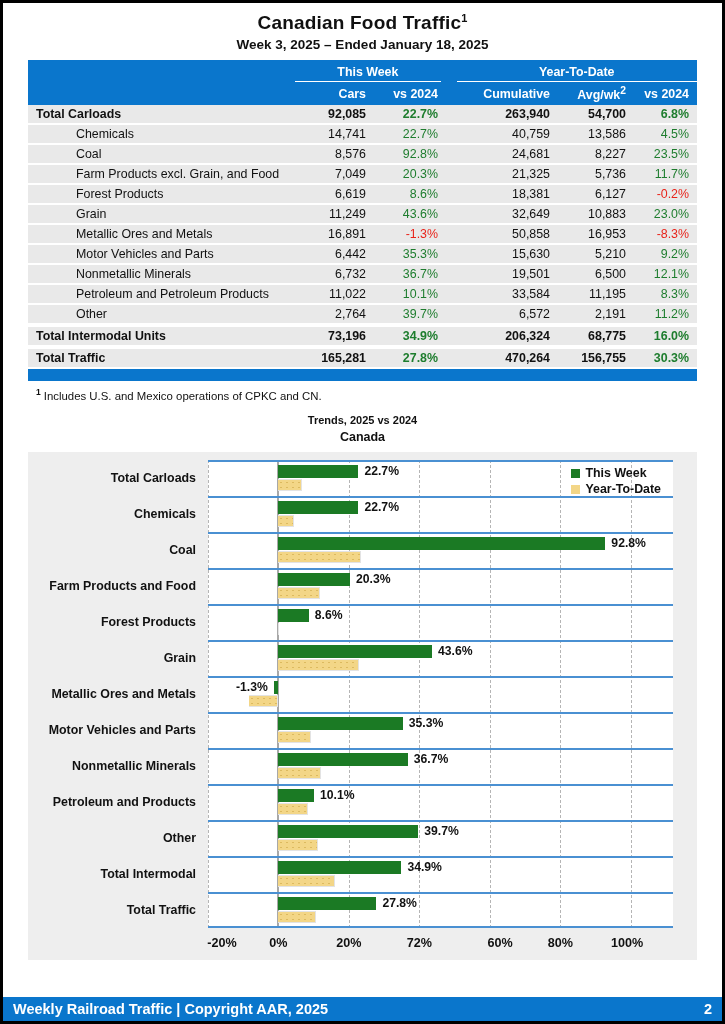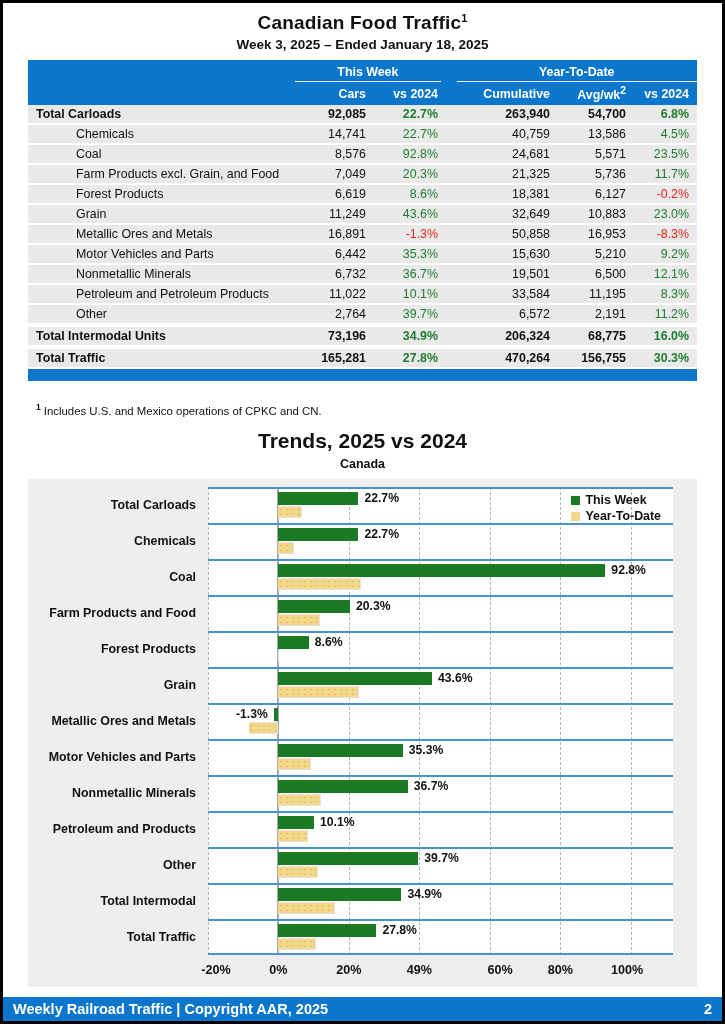--- a/index.html
+++ b/index.html
@@ -27,26 +27,26 @@
   .grp-ytd{ width:245px; text-align:center; border-bottom:1px solid #fff; margin-left:12px; padding-bottom:2px; }
   .trow { display:flex; height:18px; align-items:center; background:#e9e9e9; margin-bottom:2px; }
   .trow.total { font-weight:bold; }
   .trow.gap-top { margin-top:4px; }
   .trow .c-name.ind { padding-left:48px; }
   .pos { color:#1e7d2e; }
   .neg { color:#e8231a; }
   .blue-bar { width:669px; height:12px; background:#0a76cc; margin:2px auto 0 25px; }
 
   
-  .foots { margin:21px 0 0 33px; font-size:11.4px; }
+  .foots { margin:6px 0 0 33px; font-size:11.4px; }
   .foots .fn { margin-top:4px; }
   .foots sup { font-size:8.5px; font-weight:bold; margin-right:3px; }
 
   
-  .chart-title { text-align:center; font-size:21px; font-weight:bold; margin-top:12px; }
+  .chart-title { text-align:center; font-size:11px; font-weight:bold; margin-top:12px; }
   .chart-sub { text-align:center; font-size:12.5px; font-weight:bold; margin-top:4px; }
   .chart-box { position:relative; width:669px; height:508px; margin:8px auto 0 25px; background:#eeeeee; }
   .labels-col { position:absolute; left:0; top:8px; width:180px; height:468px; }
   .cat-label { position:absolute; width:100%; display:flex; align-items:center; justify-content:flex-end; padding-right:12px; font-weight:bold; font-size:12.4px; white-space:nowrap; }
   .plot { position:absolute; left:180px; top:8px; width:465px; height:468px; background:#fff; }
   .gridline { position:absolute; top:0; bottom:0; width:0; border-left:1px dashed #b5b5b5; }
   .zeroline { position:absolute; top:0; bottom:0; width:2px; background:#a8a8a8; }
   .sep { position:absolute; left:0; right:0; height:2px; background:#4a90d2; }
   .bar-tw { position:absolute; height:13px; background:#1b7a24; }
   .bar-ytd { position:absolute; height:12px; background:#f3d687;
@@ -102,21 +102,21 @@
           <div class="c-vs pos">22.7%</div>
           <div class="c-cum">40,759</div>
           <div class="c-avg">13,586</div>
           <div class="c-vs2 pos">4.5%</div>
         </div>
         <div class="trow">
           <div class="c-name ind">Coal</div>
           <div class="c-cars">8,576</div>
           <div class="c-vs pos">92.8%</div>
           <div class="c-cum">24,681</div>
-          <div class="c-avg">5,571</div>
+          <div class="c-avg">8,227</div>
           <div class="c-vs2 pos">23.5%</div>
         </div>
         <div class="trow">
           <div class="c-name ind">Farm Products excl. Grain, and Food</div>
           <div class="c-cars">7,049</div>
           <div class="c-vs pos">20.3%</div>
           <div class="c-cum">21,325</div>
           <div class="c-avg">5,736</div>
           <div class="c-vs2 pos">11.7%</div>
         </div>
@@ -286,24 +286,24 @@
             <div class="legend-swatch" style="background: rgb(27, 122, 36);"></div>
             <span>This Week</span>
           </div>
           <div class="legend-item">
             <div class="legend-swatch" style="background: rgb(243, 214, 135);"></div>
             <span>Year-To-Date</span>
           </div>
         </div>
       </div>
     <div class="xaxis" id="xaxis">
-        <div class="x-tick" style="left: 8px;">-20%</div>
+        <div class="x-tick" style="left: 14px;">-20%</div>
         <div class="x-tick" style="left: 70.4545px;">0%</div>
         <div class="x-tick" style="left: 140.909px;">20%</div>
-        <div class="x-tick" style="left: 211.364px;">49%</div>
+        <div class="x-tick" style="left: 211.364px;">72%</div>
         <div class="x-tick" style="left: 292px;">60%</div>
         <div class="x-tick" style="left: 352.273px;">80%</div>
         <div class="x-tick" style="left: 419px;">100%</div>
       </div>
   </div>
 
   <div class="footer">
     <span>Weekly Railroad Traffic | Copyright AAR, 2025</span>
     <span>2</span>
   </div>

